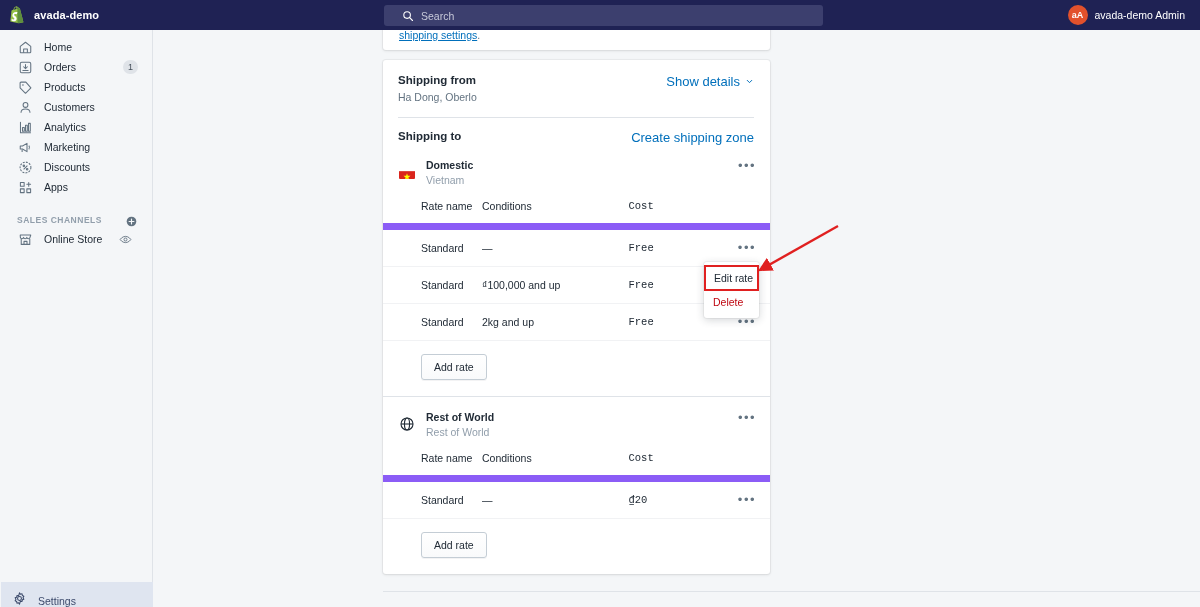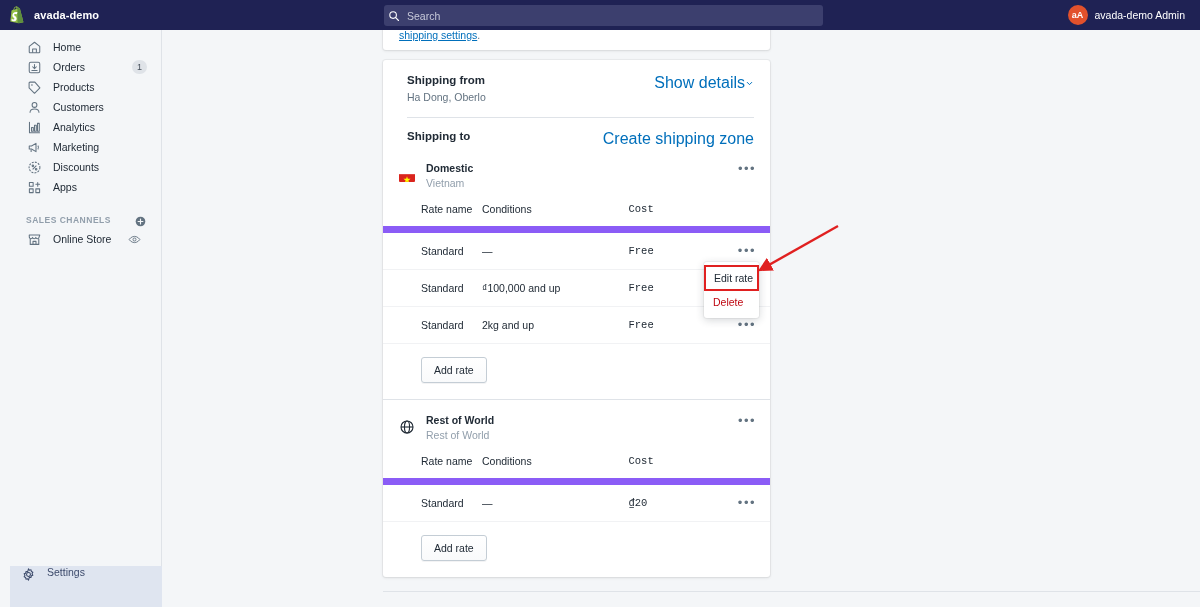--- a/index.html
+++ b/index.html
@@ -22,40 +22,40 @@
     width: 152px; height: 30px; display: flex; align-items: center;
     padding-left: 9px; gap: 8px;
   }
   .shopify-bag { width: 17px; height: 18px; flex: 0 0 auto; }
   .brand-name {
     color: #ffffff; font-size: 11px; font-weight: bold; letter-spacing: .1px;
   }
   .search-wrap {
     position: absolute; left: 384px; top: 5px; width: 439px; height: 21px;
     background: #3c3f6e; border-radius: 3px;
-    display: flex; align-items: center; padding: 0 4px; gap: 7px;
+    display: flex; align-items: center; padding: 0 18px; gap: 7px;
     cursor: text;
   }
   .search-wrap svg { flex: 0 0 auto; }
   .search-text { color: #c8cada; font-size: 10.5px; }
   .account {
     position: absolute; right: 15px; top: 0; height: 30px;
     display: flex; align-items: center; gap: 7px; cursor: pointer;
   }
   .avatar {
     width: 20px; height: 20px; border-radius: 50%;
     background: #e2512c; color: #fff;
     font-size: 9px; font-weight: bold;
     display: flex; align-items: center; justify-content: center;
   }
   .account-name { color: #fff; font-size: 10.5px; }
 
   
   .sidebar {
-    position: absolute; top: 30px; left: 10px; width: 152px; height: 577px;
+    position: absolute; top: 30px; left: 1px; width: 152px; height: 577px;
     background: #f4f6f8; border-right: 1px solid #dfe3e8;
     z-index: 30;
   }
   .nav { padding-top: 7px; }
   .nav-item {
     height: 20px; display: flex; align-items: center;
     padding: 0 10px 0 10px; margin: 0 6px 0 6px;
     border-radius: 3px; cursor: pointer; position: relative;
   }
   .nav-item + .nav-item { margin-top: 0; }
@@ -78,22 +78,22 @@
   .section-head {
     height: 18px; display: flex; align-items: center;
     padding: 0 14px 0 16px; justify-content: space-between;
   }
   .section-title {
     font-size: 8.5px; color: #919eab; font-weight: bold;
     letter-spacing: .5px;
   }
   .nav-trail-icon { width: 13px; height: 13px; cursor: pointer; }
   .settings-row {
-    position: absolute; bottom: 0; left: 0; width: 152px; height: 41px;
-    display: flex; align-items: flex-start; padding-left: 10px;
+    position: absolute; bottom: 0; left: 0; width: 152px; height: 25px;
+    display: flex; align-items: flex-end; padding-left: 10px;
     background: #dfe5f0; cursor: pointer;
   }
   .settings-row .nav-label { color: #3c4a6b; }
 
   
   .main {
     position: absolute; top: 30px; left: 152px;
     width: 1048px; height: 577px;
     background: #f4f6f8; overflow: hidden;
   }
@@ -113,27 +113,27 @@
     display: flex; align-items: flex-end; padding-bottom: 8px;
   }
   .notice-text {
     font-size: 10.5px; color: #637381; line-height: 14px;
   }
   .notice-text a { color: #006fbb; text-decoration: underline; cursor: pointer; }
 
   
   .ship-card { position: absolute; left: 231px; top: 30px; width: 387px; }
 
-  .sec-pad { padding: 14px 16px 0 24px; }
+  .sec-pad { padding: 14px 16px 0 15px; }
   .row-between { display: flex; align-items: flex-start; justify-content: space-between; }
   .sec-title { font-size: 11.5px; font-weight: bold; color: #212b36; }
   .sub-text { font-size: 10.5px; color: #637381; margin-top: 5px; }
   .link {
-    font-size: 16px; color: #006fbb; cursor: pointer;
-    display: inline-flex; align-items: center; 
+    font-size: 13px; color: #006fbb; cursor: pointer;
+    display: inline-flex; align-items: center; gap: 5px;
   }
   .divider { height: 1px; background: #dfe3e8; margin-top: 14px; }
 
   
   .zone-head {
     display: flex; align-items: center;
     padding: 14px 4px 0 16px; position: relative;
   }
   .zone-flag {
     width: 16px; height: 11px; margin-top: 2px; flex: 0 0 auto;

